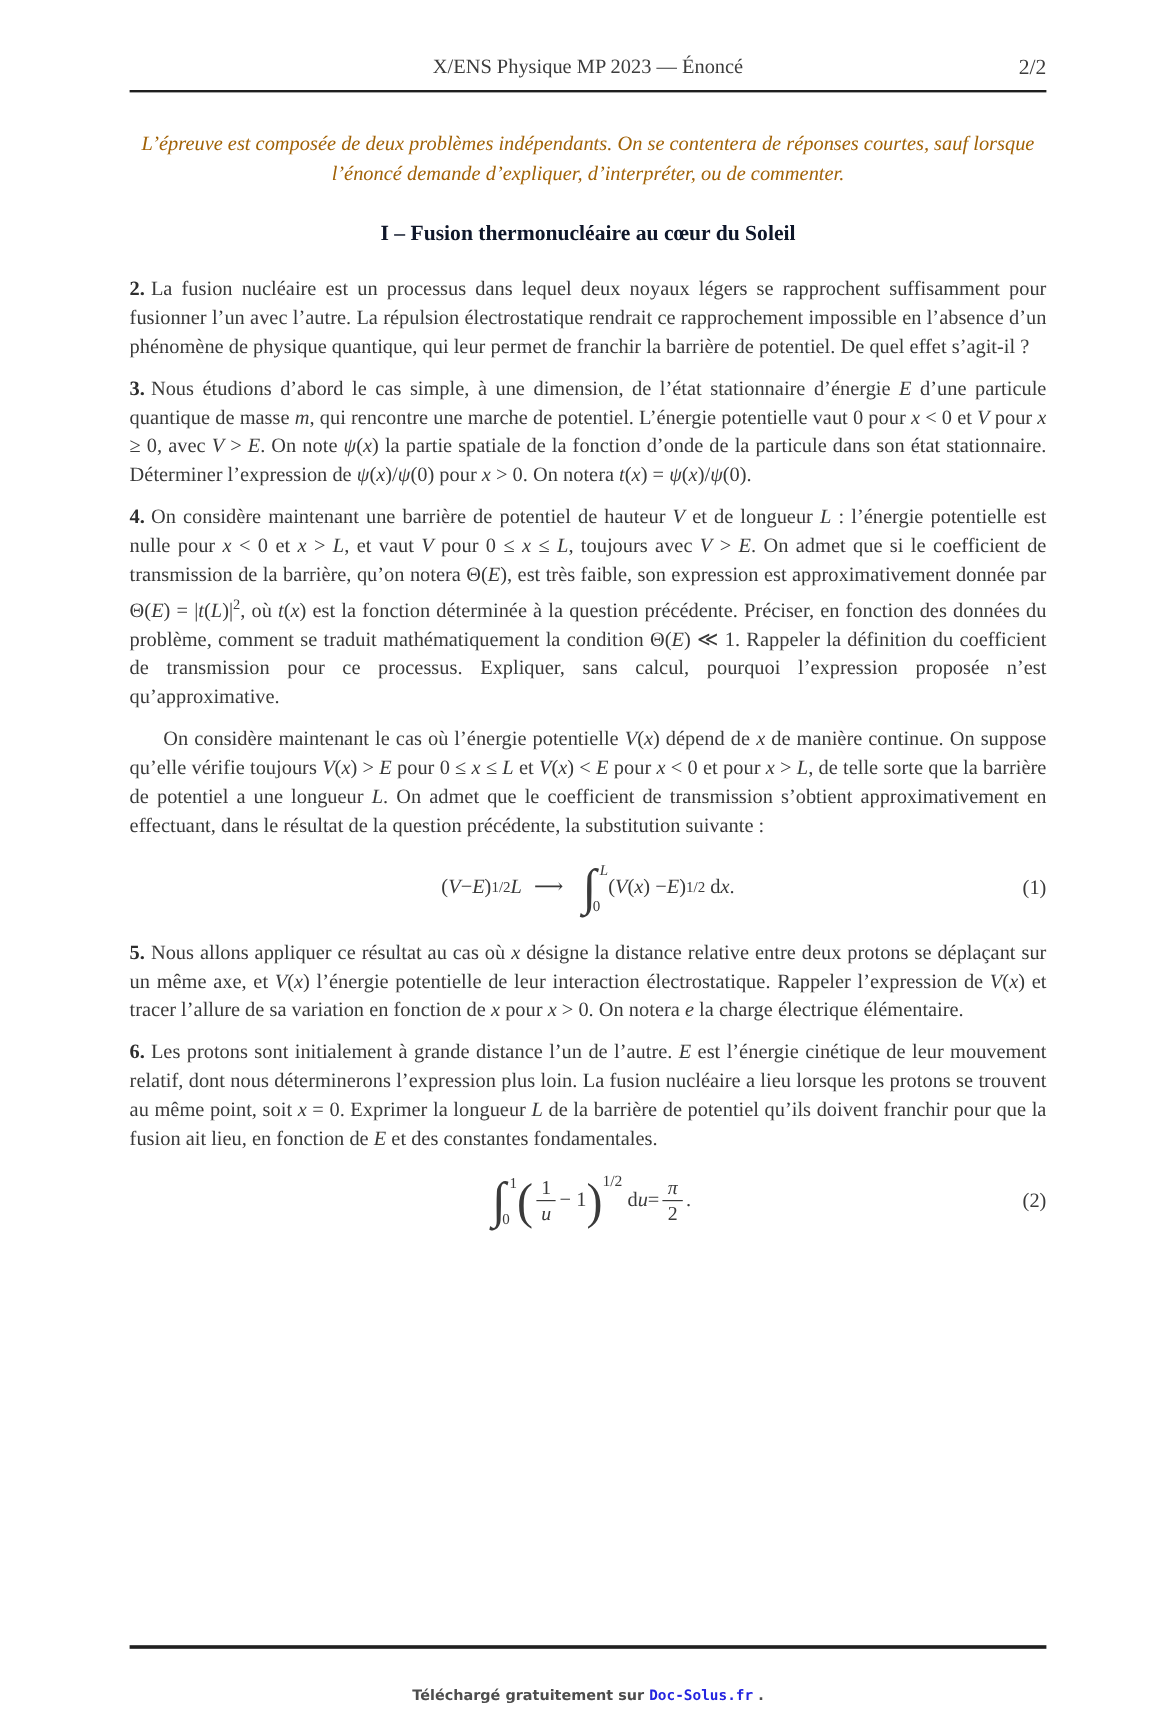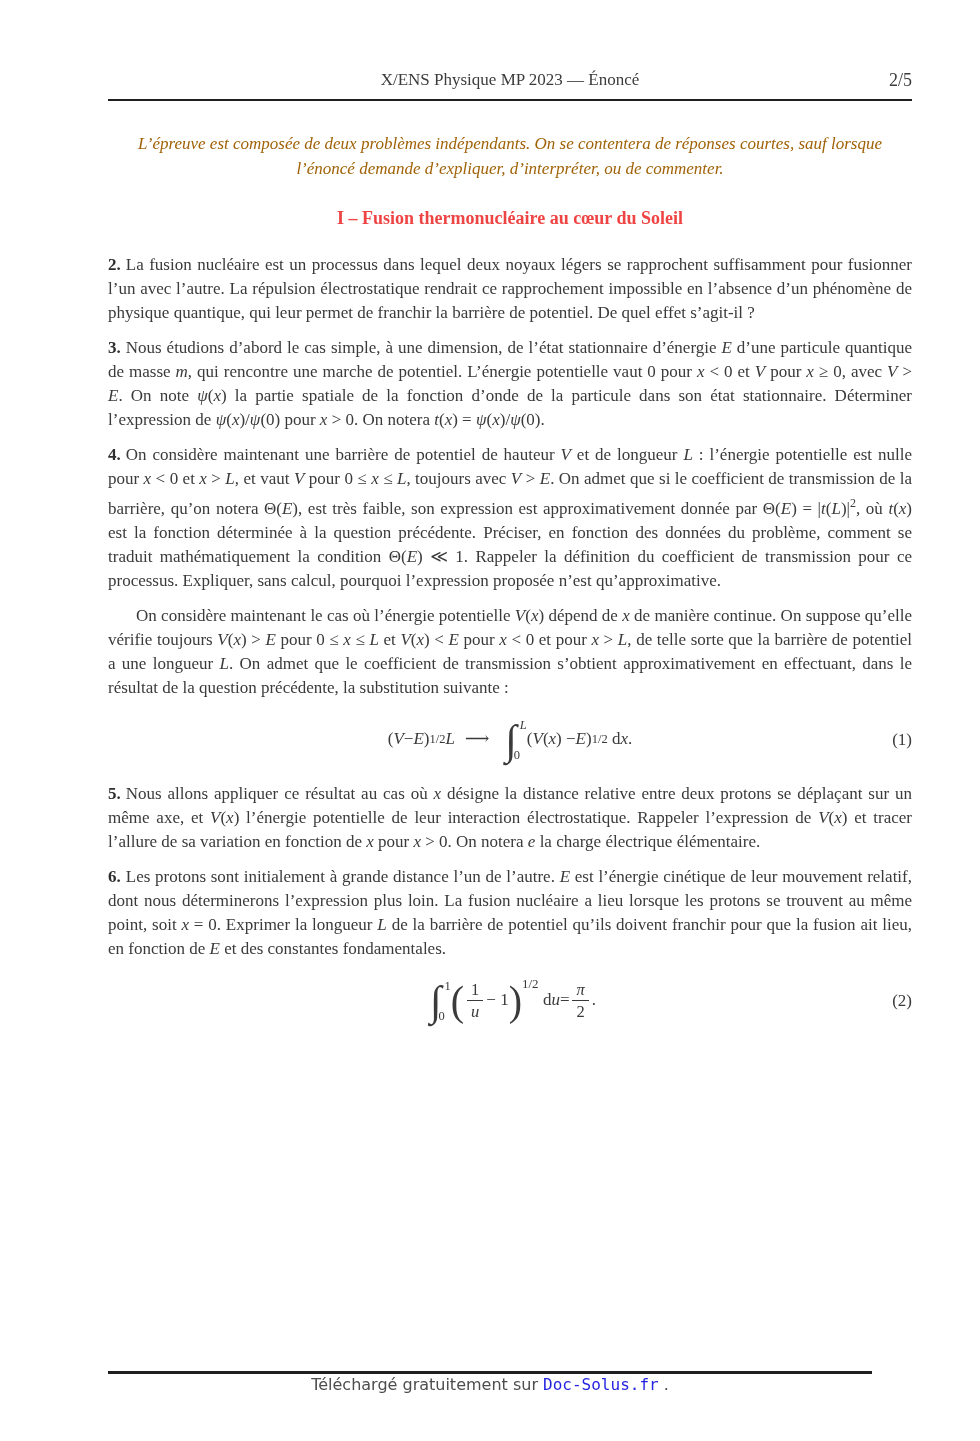--- a/index.html
+++ b/index.html
@@ -6,41 +6,41 @@
   .page {
     position:relative;
     width:980px; height:1441px;
     margin:0 auto;
     background:#ffffff;
     color:#363636;
     font-family:"Liberation Serif","DejaVu Serif",serif;
     font-size:17px;
     overflow:hidden;
   }
-  .content { padding:46px 68px 0 108px;margin-top:24px; }
+  .content { padding:46px 108px 0 108px; }
 
   
   .hdr { position:relative; text-align:center; font-size:17px; color:#3c3c3c; }
   .hdr .pageno { position:absolute; right:0; top:0; font-size:18px; }
   .hdr-rule { border:none; border-top:2px solid #1f1f1f; margin:9px 0 0 0; }
 
   
   .preamble {
     margin:30px 0 0 0;
     font-style:italic;
     text-align:center;
     line-height:25px;
     color:#a16207;
   }
   .sec-title {
     margin:27px 0 24px 0;
     text-align:center;
     font-size:18px;
     font-weight:bold;
-    color:#ef4444;
+    color:#0f172a;
   }
 
   
   .para {
     margin:0 0 11px 0;
     text-align:justify;
     line-height:24px;
     color:#3a3a3a;
   }
   .para.indent { text-indent:28px; }
@@ -69,41 +69,42 @@
   .fr .n { padding:0 4px 1px 4px; border-bottom:1.3px solid #3a3a3a; }
   .fr .d { padding:1px 4px 0 4px; }
   .bp { font-size:40px; font-weight:300; line-height:1; transform:scaleY(1.05); display:inline-block; }
   .bph { font-size:13px; position:relative; top:-17px; }
   .mp { font-size:20px; }
 
   
   .footer { position:absolute; left:108px; right:108px; top:1371px; }
   .footer-rule { border:none; border-top:3px solid #1f1f1f; margin:0; }
   .footer-text {
-    margin-top:1px;
+    margin-top:32px;
     text-align:center;
     font-family:"DejaVu Sans",sans-serif;
-    font-size:16px;
+    font-size:12px;
     color:#4d4d4d;
+    font-weight:bold;
   }
   .footer-text a {
     font-family:"DejaVu Sans Mono",monospace;
     color:#2424e0;
     text-decoration:none;
   }
 </style>
 </head>
 <body>
 
 <div class="page">
   <div class="content">
 
     <div class="hdr">
       <span>X/ENS Physique MP 2023 — Énoncé</span>
-      <span class="pageno">2/5</span>
+      <span class="pageno">2/2</span>
     </div>
     <hr class="hdr-rule">
 
     <p class="preamble">L’épreuve est composée de deux problèmes indépendants. On se contentera de réponses courtes, sauf lorsque l’énoncé demande d’expliquer, d’interpréter, ou de commenter.</p>
 
     <div class="sec-title">I – Fusion thermonucléaire au cœur du Soleil</div>
 
 
 
     <p class="para"><b class="qnum">2.</b><span>La fusion nucléaire est un processus dans lequel deux noyaux légers se rapprochent suffisamment pour fusionner l’un avec l’autre. La répulsion électrostatique rendrait ce rapprochement impossible en l’absence d’un phénomène de physique quantique, qui leur permet de franchir la barrière de potentiel. De quel effet s’agit-il ?</span></p>

